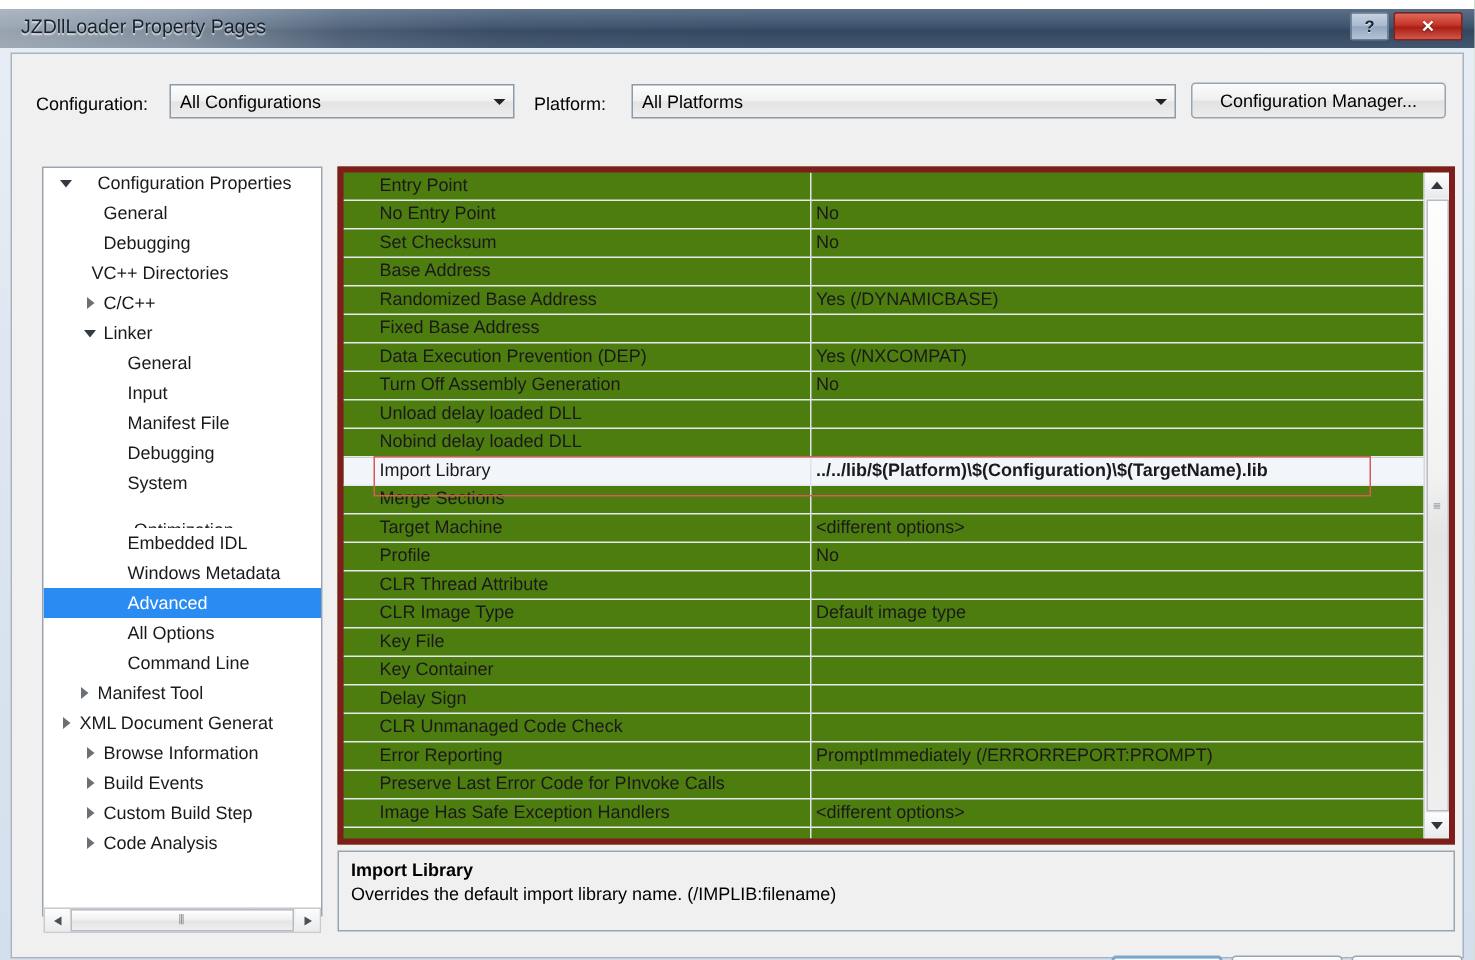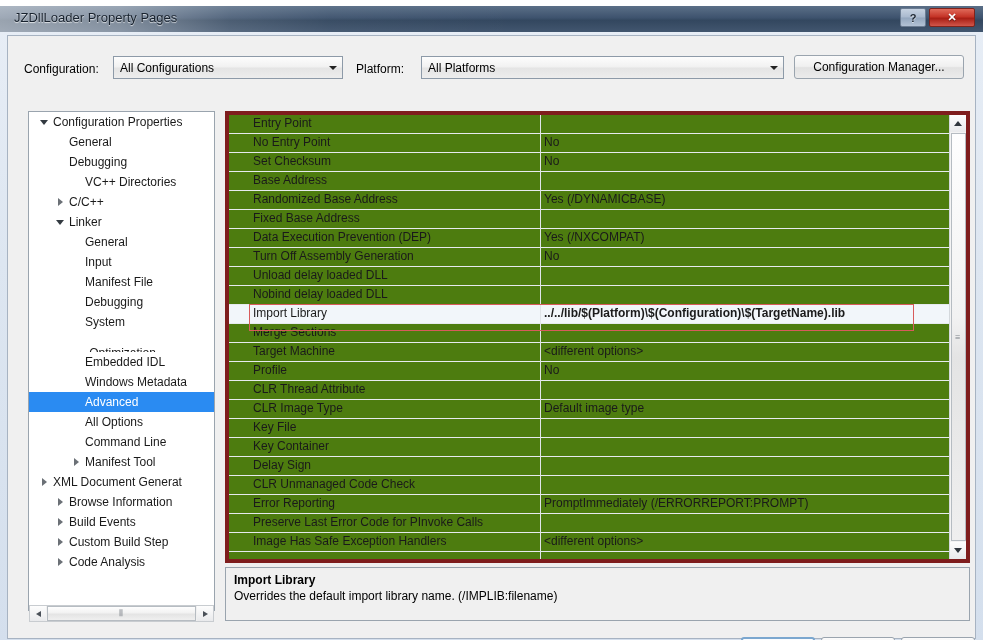--- a/index.html
+++ b/index.html
@@ -289,35 +289,35 @@
       <span>Platform:</span>
     </div>
     <div class="combo" id="combo-platform" style="left:413px; top:20px; width:363px;">
       <div class="ctext">All Platforms</div>
       <div class="carrow"></div>
     </div>
 
     <div class="pushbtn" id="btn-confmgr" style="left:786px; top:19px; width:170px;">Configuration Manager...</div>
 
     <div id="treepanel">
-        <div class="trow" style="padding-left: 8px;">
+        <div class="trow" style="padding-left: 8px; gap: 12px;">
           <div class="tarrow">
             <div class="tri-down"></div>
           </div>
           <span class="tlabel">Configuration Properties</span>
         </div>
         <div class="trow" style="padding-left: 24px;">
           <div class="tarrow"></div>
           <span class="tlabel">General</span>
         </div>
         <div class="trow" style="padding-left: 24px;">
           <div class="tarrow"></div>
           <span class="tlabel">Debugging</span>
         </div>
-        <div class="trow" style="padding-left: 40px;">
+        <div class="trow" style="padding-left: 16px;">
           <div class="tarrow"></div>
           <span class="tlabel">VC++ Directories</span>
         </div>
         <div class="trow" style="padding-left: 24px;">
           <div class="tarrow">
             <div class="tri-right"></div>
           </div>
           <span class="tlabel">C/C++</span>
         </div>
         <div class="trow" style="padding-left: 24px;">
@@ -363,21 +363,21 @@
           <span class="tlabel">Advanced</span>
         </div>
         <div class="trow" style="padding-left: 40px;">
           <div class="tarrow"></div>
           <span class="tlabel">All Options</span>
         </div>
         <div class="trow" style="padding-left: 40px;">
           <div class="tarrow"></div>
           <span class="tlabel">Command Line</span>
         </div>
-        <div class="trow" style="padding-left: 40px;">
+        <div class="trow" style="padding-left: 20px;">
           <div class="tarrow">
             <div class="tri-right"></div>
           </div>
           <span class="tlabel">Manifest Tool</span>
         </div>
         <div class="trow" style="padding-left: 8px;">
           <div class="tarrow">
             <div class="tri-right"></div>
           </div>
           <span class="tlabel">XML Document Generat</span>

